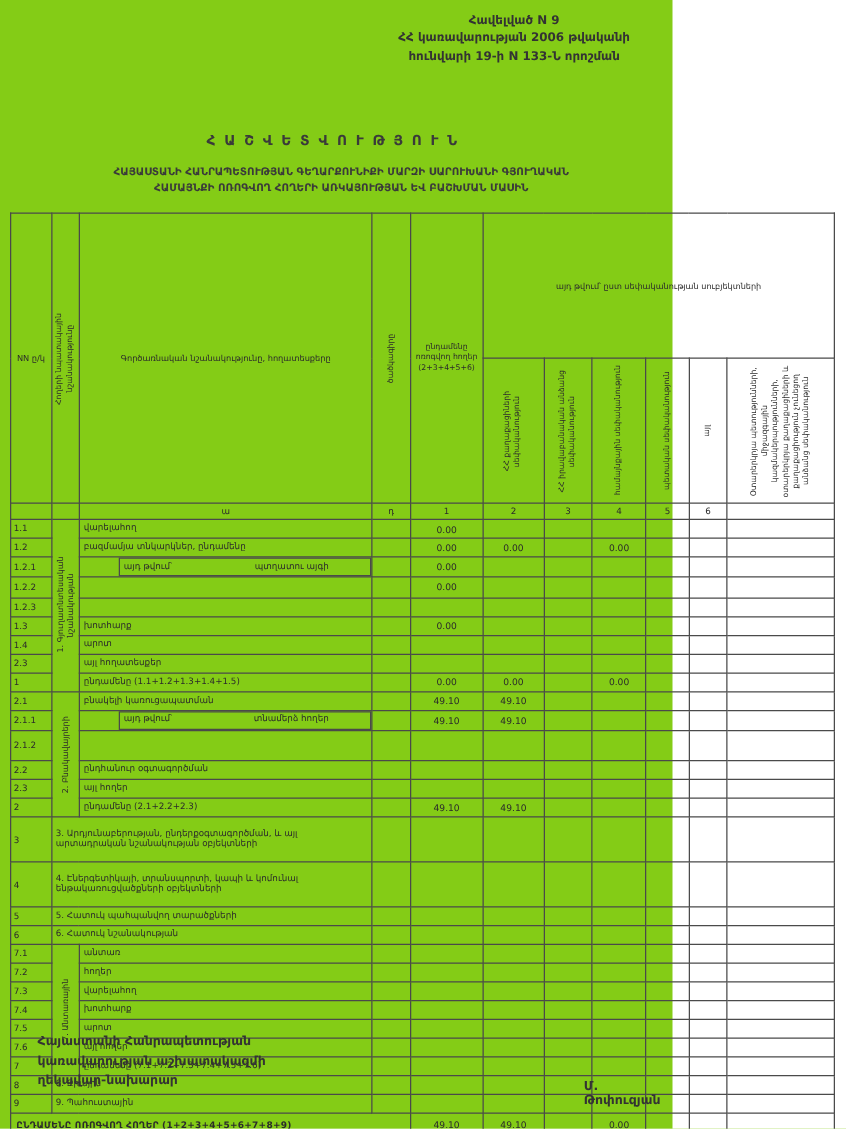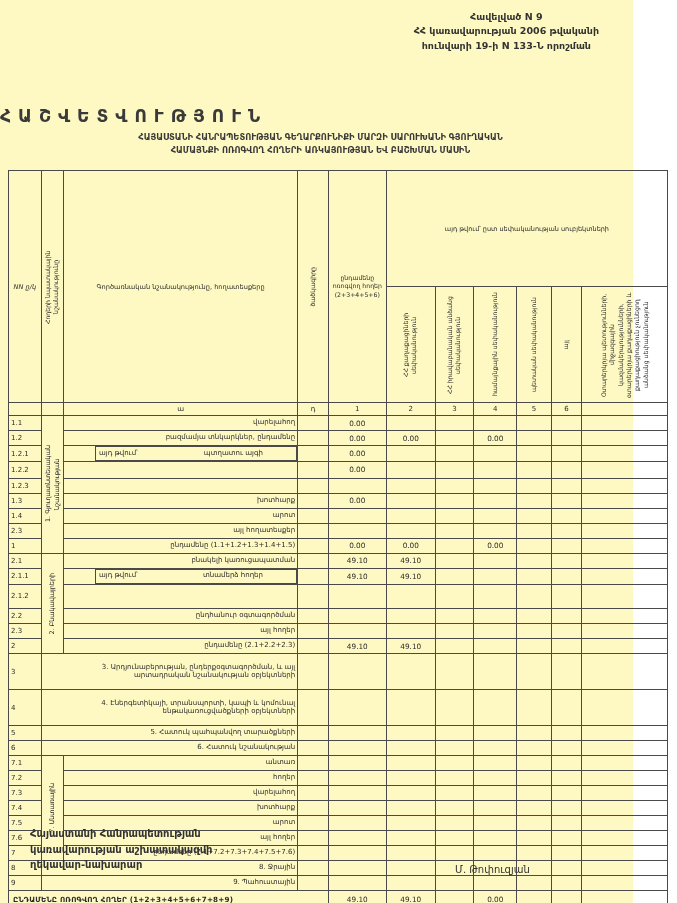--- a/index.html
+++ b/index.html
@@ -1,61 +1,61 @@
 <!DOCTYPE html>
 <html><head>
 <meta charset="utf-8">
 <style>
   * { margin:0; padding:0; box-sizing:border-box; }
   html,body { width:677px; height:903px; }
   body { background:#ffffff; font-family:"DejaVu Sans", sans-serif; }
-  .page { position:relative; width:633px; height:903px; background:#fef9c3; color:#222; }
+  .page { position:relative; width:538px; height:903px; background:#84cc16; color:#222; }
 
   .appendix { position:absolute; top:10px; right:34px; text-align:center;
               font-size:9.5px; font-weight:bold; line-height:1.5; color:#333; }
 
-  .title { position:absolute; top:106px; left:0; width:100%; text-align:left;
-           font-size:17px; font-weight:bold; letter-spacing:7px; color:#3a3a3a; }
+  .title { position:absolute; top:106px; left:0; width:100%; text-align:center;
+           font-size:11px; font-weight:bold; letter-spacing:7px; color:#3a3a3a; }
 
   .subtitle { position:absolute; top:131px; left:4px; width:100%; text-align:center;
               font-size:8.3px; font-weight:bold; line-height:1.55; color:#3a3a3a; }
 
   table.report { position:absolute; top:170px; left:8px; width:660px;
                  border-collapse:collapse; table-layout:fixed; }
   th, td { border:1px solid #4a4a4a; overflow:hidden; vertical-align:middle;
            font-weight:normal; color:#2b2b2b; }
 
   thead th { padding:1px;margin-top:32px; }
   th.grouph { height:16px; font-size:6.5px; }
-  th.nnh { font-size:6.6px;font-style:italic; }
+  th.nnh { font-size:6.6px; }
   th.nameh { font-size:6.6px; padding:0 10px; }
   th.totalh { font-size:6.2px; padding:0 2px; line-height:1.35; }
   tr.idx td { height:13px; font-size:7px; text-align:center; }
 
   .vtext { writing-mode:vertical-rl; transform:rotate(180deg); margin:0 auto;
            font-size:6.2px; line-height:1.35; max-height:112px; text-align:center; }
   tr.rot-row th { height:116px; }
 
   tbody td { height:15px; font-size:7px; padding:0 2px; }
   tbody td.nn { text-align:left; font-size:7px; }
-  tbody td.label { padding-left:3px; line-height:1.12;text-align:right; }
+  tbody td.label { padding-left:3px; line-height:1.12; }
   tbody td.label.center-label { padding-left:38%; }
   tbody td.label.flex { display:flex; align-items:center;margin-left:31px; }
   tbody td.label.flex .sub { margin-left:auto; margin-right:16%; }
   tbody td.group-cell .vtext { max-height:122px; font-size:6.4px; }
   tbody td.val { text-align:center; font-size:7.3px; }
   tbody tr.tall td { height:36px; }
   tbody tr.grand td { height:18px; }
   tbody td.grand-label { font-weight:bold; font-size:7.2px; padding-left:4px; letter-spacing:0.2px; }
   tbody td.wide-label { font-size:7px; }
 
   .sign-block { position:absolute; left:30px; top:826px; font-size:10px;
                 font-weight:bold; line-height:1.55; color:#333; }
-  .sign-name  { position:absolute; left:455px; top:864px; font-size:10px;
-                font-weight:normal; color:#333; }
+  .sign-name  { position:absolute; left:467px; top:864px; font-size:10px;
+                font-weight:bold; color:#333; }
 </style>
 </head>
 <body>
 
 <div class="page">
 
   <div class="appendix">
     <div>Հավելված N 9</div>
     <div>ՀՀ կառավարության 2006 թվականի</div>
     <div>հունվարի 19-ի N 133-Ն որոշման</div>

